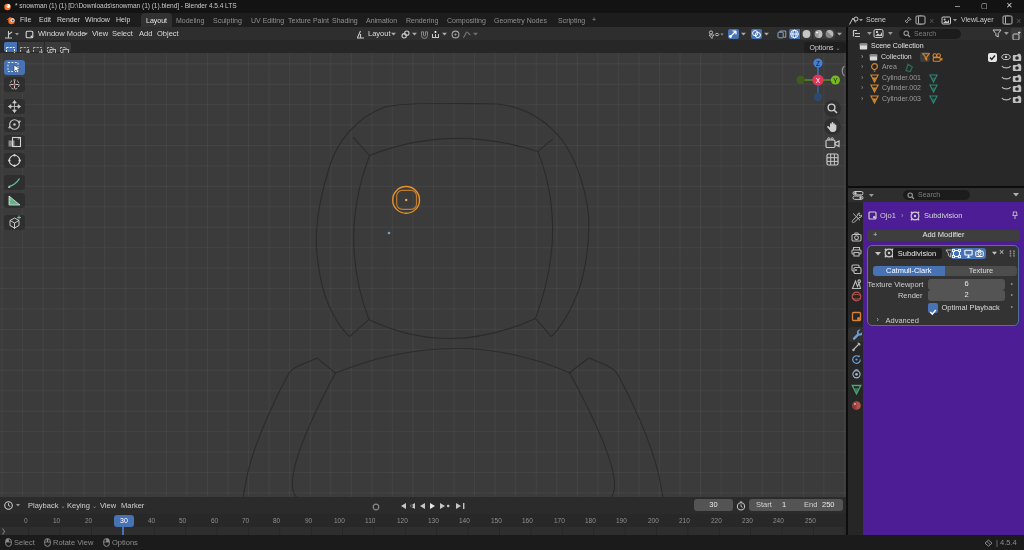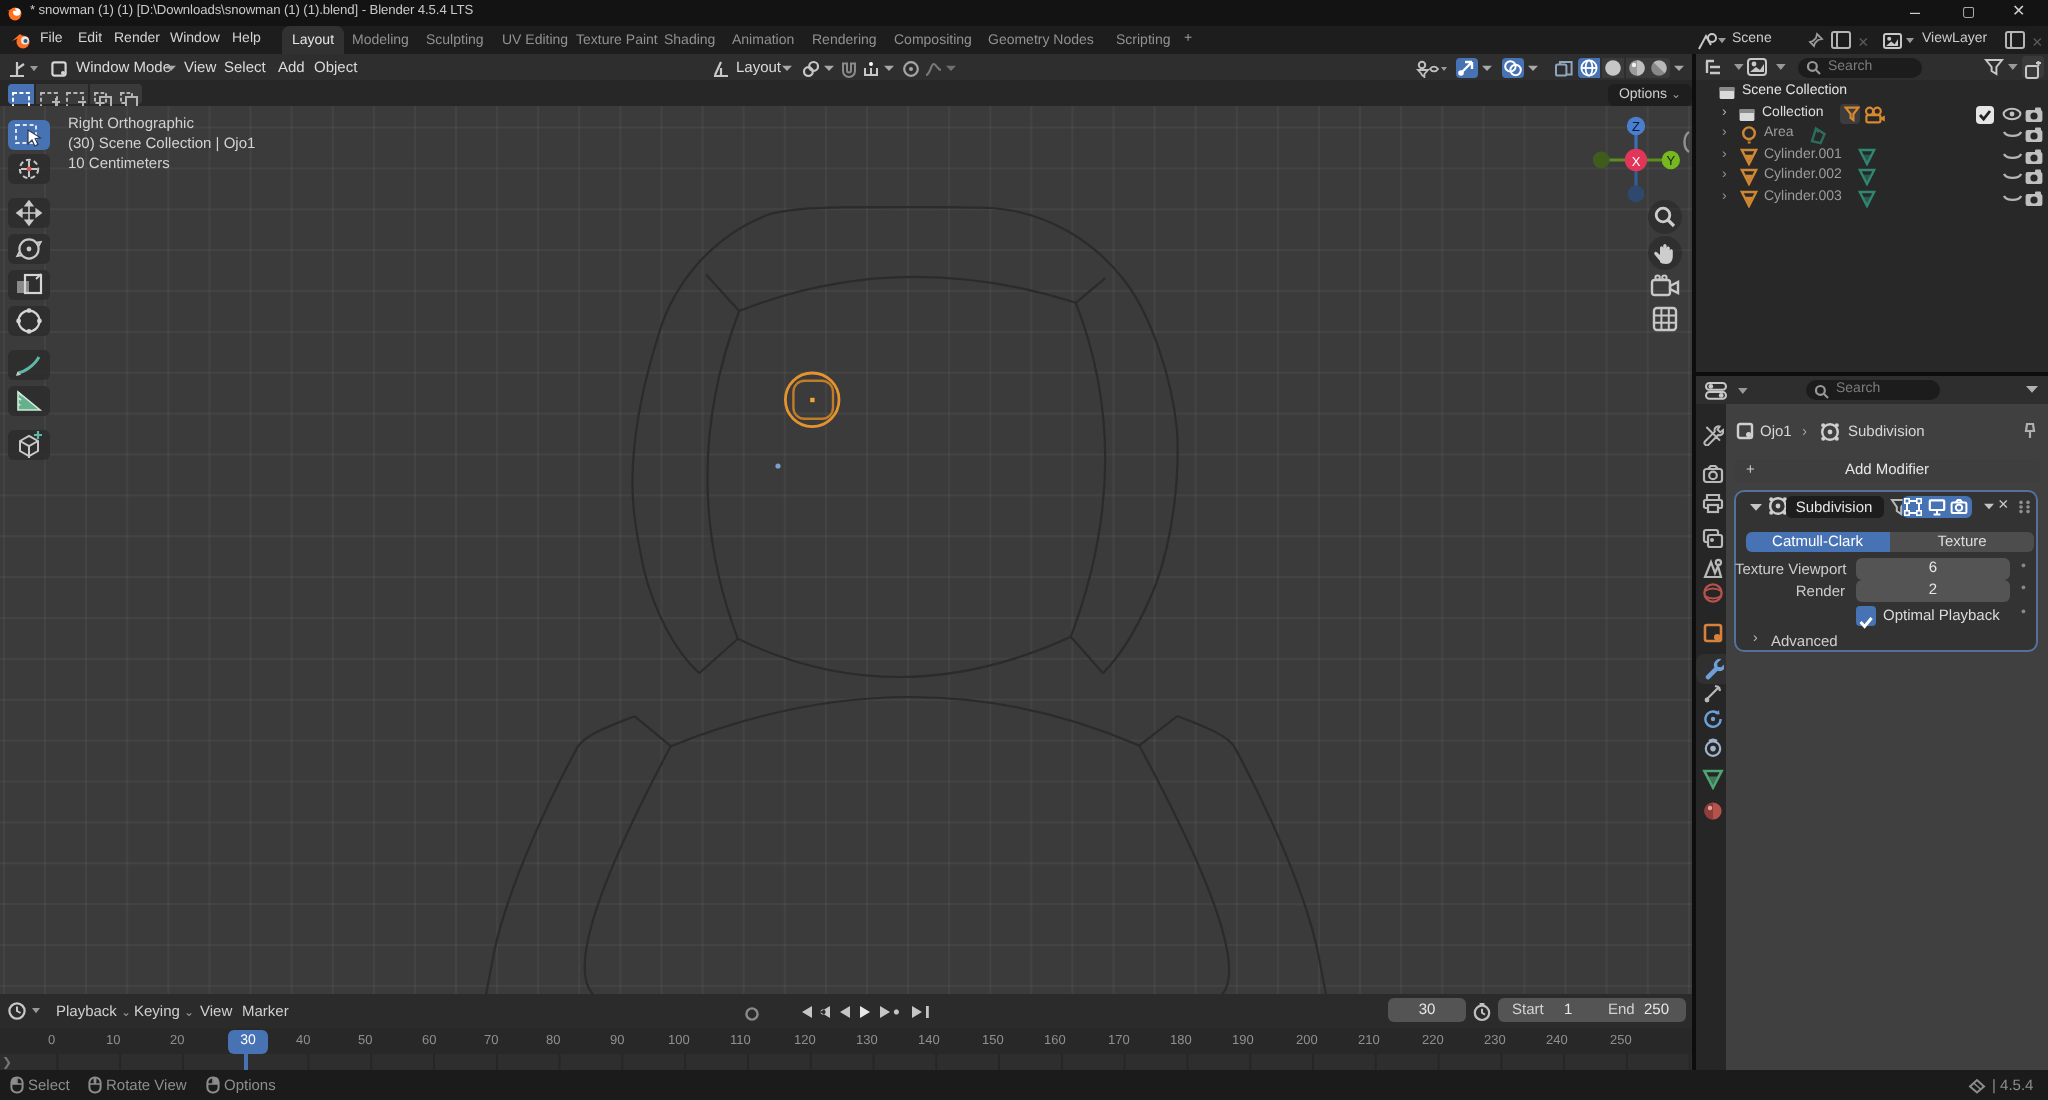--- a/index.html
+++ b/index.html
@@ -20,21 +20,21 @@
  background-image:linear-gradient(to right,rgba(255,255,255,0.045) 1px,transparent 1px),linear-gradient(to bottom,rgba(255,255,255,0.045) 1px,transparent 1px);
  background-size:20.55px 20.45px;background-position:1.5px -10.2px;}
 
 .tbtn{position:absolute;left:4px;width:21px;height:15px;background:#2e2e2eE6;border-radius:3px;}
 .tbtn.active{background:#4772b3;}
 
 #outheader{left:848px;top:27px;width:176px;height:13px;background:#2e2e2e;}
 #outliner{left:848px;top:40px;width:176px;height:146px;background:#282828;font-size:7px;}
 #propheader{left:848px;top:188px;width:176px;height:14px;background:#2e2e2e;}
 #proptabs{left:848px;top:202px;width:15px;height:333px;background:#262626;}
-#propmain{left:863px;top:202px;width:161px;height:333px;background:#404040;text-decoration:underline;}
+#propmain{left:863px;top:202px;width:161px;height:333px;background:#4c1d95;text-decoration:underline;}
 
 #tlheader{left:0;top:497px;width:846px;height:17px;background:#2b2b2b;font-size:7.5px;color:#d0d0d0;}
 #tlruler{left:0;top:514px;width:846px;height:13px;background:#282828;font-size:6.5px;color:#8f8f8f;}
 #tlbody{left:0;top:527px;width:846px;height:7.5px;background:#2e2e2e;}
 #statusbar{left:0;top:535px;width:1024px;height:15px;background:#1b1b1b;font-size:7.5px;color:#8d8d8d;}
 .fld{position:absolute;background:#545454;border-radius:3px;color:#e8e8e8;font-size:7.5px;text-align:center;}
 .lbl{position:absolute;font-size:7.5px;color:#cdcdcd;white-space:nowrap;}
 </style></head>
 <body>
 <div id="page">
@@ -249,21 +249,20 @@
   </g>
 
   <g fill="none">
    <circle cx="406.1" cy="199.9" r="13.4" stroke="#e5932f" stroke-width="1.4"></circle>
    <rect x="396.7" y="190.4" width="19.8" height="19" rx="5.5" stroke="#c07c28" stroke-width="1.2"></rect>
    <rect x="405.1" y="198.9" width="2.2" height="2.2" fill="#f2a438"></rect>
   </g>
   <circle cx="389" cy="233" r="1.3" fill="#7aa0c8"></circle>
  </svg>
 
- <div class="abs" style="left:34px;top:4px;color:#d2d2d2;font-size:7.5px;line-height:10px">Right Orthographic<br>(30) Scene Collection | Ojo1<br>10 Centimeters</div>
 
  <div class="tbtn active" style="top:7px"><svg width="21" height="15" viewBox="0 0 21 15">
           <rect x="4" y="2.5" width="10" height="9" fill="none" stroke="#dce6f2" stroke-width="1" stroke-dasharray="2 1.4"></rect>
           <path d="M10 5l0 7 2-2 1.4 3 1.6-0.8-1.4-2.9 2.6-0.4z" fill="#fff" stroke="#2a3a55" stroke-width="0.6"></path>
         </svg></div>
  <div class="tbtn" style="top:24px"><svg width="21" height="15" viewBox="0 0 21 15">
           <circle cx="10.5" cy="7.5" r="4.6" fill="none" stroke="#c9c9c9" stroke-width="1" stroke-dasharray="2.4 1.6"></circle>
           <path d="M10.5 3.5v8M6.5 7.5h8" stroke="#c9c9c9" stroke-width="1"></path>
           <circle cx="10.5" cy="7.5" r="1.2" fill="#d45252"></circle>
         </svg></div>

